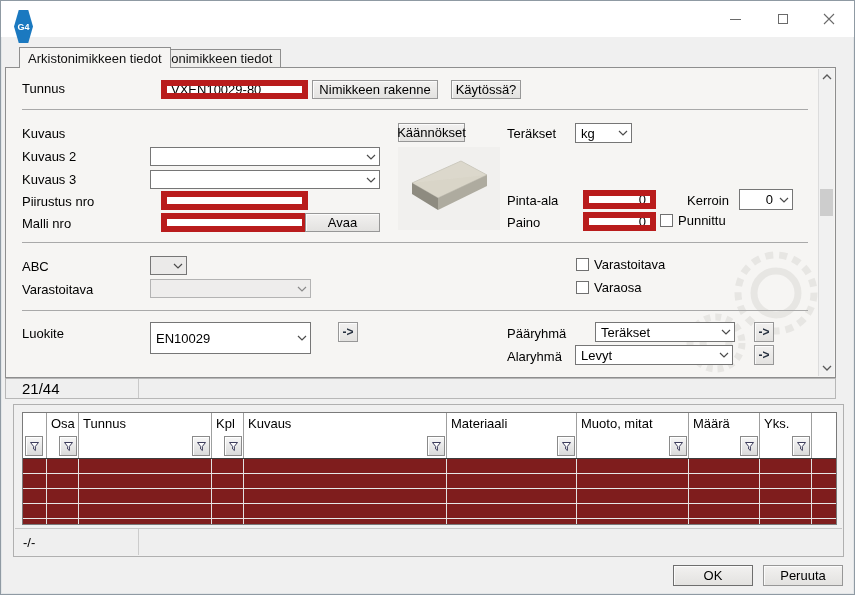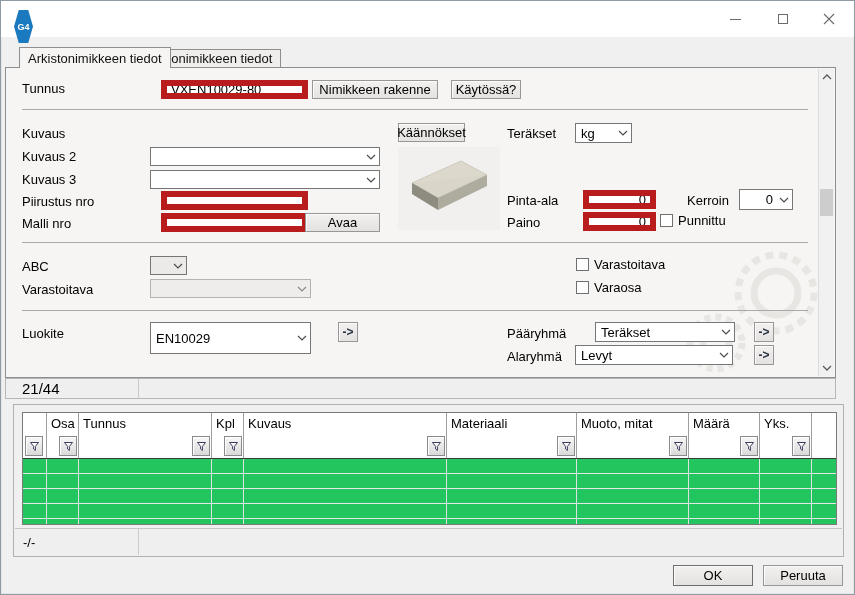--- a/index.html
+++ b/index.html
@@ -45,21 +45,21 @@
   .sep{position:absolute;height:1px;background:#a9a9a9;}
   .cb{position:absolute;width:13px;height:13px;background:#fff;border:1px solid #707070;}
   .picbox{position:absolute;background:#f1f0ee;}
   .watermark{position:absolute;opacity:0.10;pointer-events:none;}
   
   .statusbar{position:absolute;background:#efefef;border:1px solid #b7b7b7;font-size:15px;color:#000;}
   .statusbar .cell1{position:absolute;left:0;top:0;bottom:0;width:133px;border-right:1px solid #c9c9c9;
                     display:flex;align-items:center;padding-left:16px;}
   
   .groupbox{position:absolute;left:12px;top:403px;width:831px;height:153px;border:1px solid #b0b0b0;background:#f0f0f0;}
-  .ptable{position:absolute;left:8px;top:7px;width:815px;height:113px;border:1px solid #7a7a7a;background:#22c55e;overflow:hidden;}
+  .ptable{position:absolute;left:8px;top:7px;width:815px;height:113px;border:1px solid #7a7a7a;background:#7f1d1d;overflow:hidden;}
   .phead{display:flex;height:46px;background:#fff;border-bottom:1px solid #3c3c3c;}
   .pcol{position:relative;border-right:1px solid #9f9f9f;flex:none;}
   .pcol:last-child{border-right:none;flex:1;}
   .pcol .hl{position:absolute;left:4px;top:3px;font-size:13px;color:#000;white-space:nowrap;overflow:hidden;max-width:95%;}
   .fbtn{position:absolute;right:1px;bottom:2px;width:18px;height:20px;background:linear-gradient(#f7f7f7,#dadada);
         border:1px solid #8a8a8a;box-shadow:inset 1px 1px 0 #fff;display:flex;align-items:center;justify-content:center;}
   .fbtn-c{right:auto;left:2px;}
   .prow{display:flex;height:15px;border-bottom:1px solid #e7e7e7;}
   .prow .pc{border-right:1px solid #e2e2e2;flex:none;height:100%;}
   .prow .pc:last-child{border-right:none;flex:1;}

